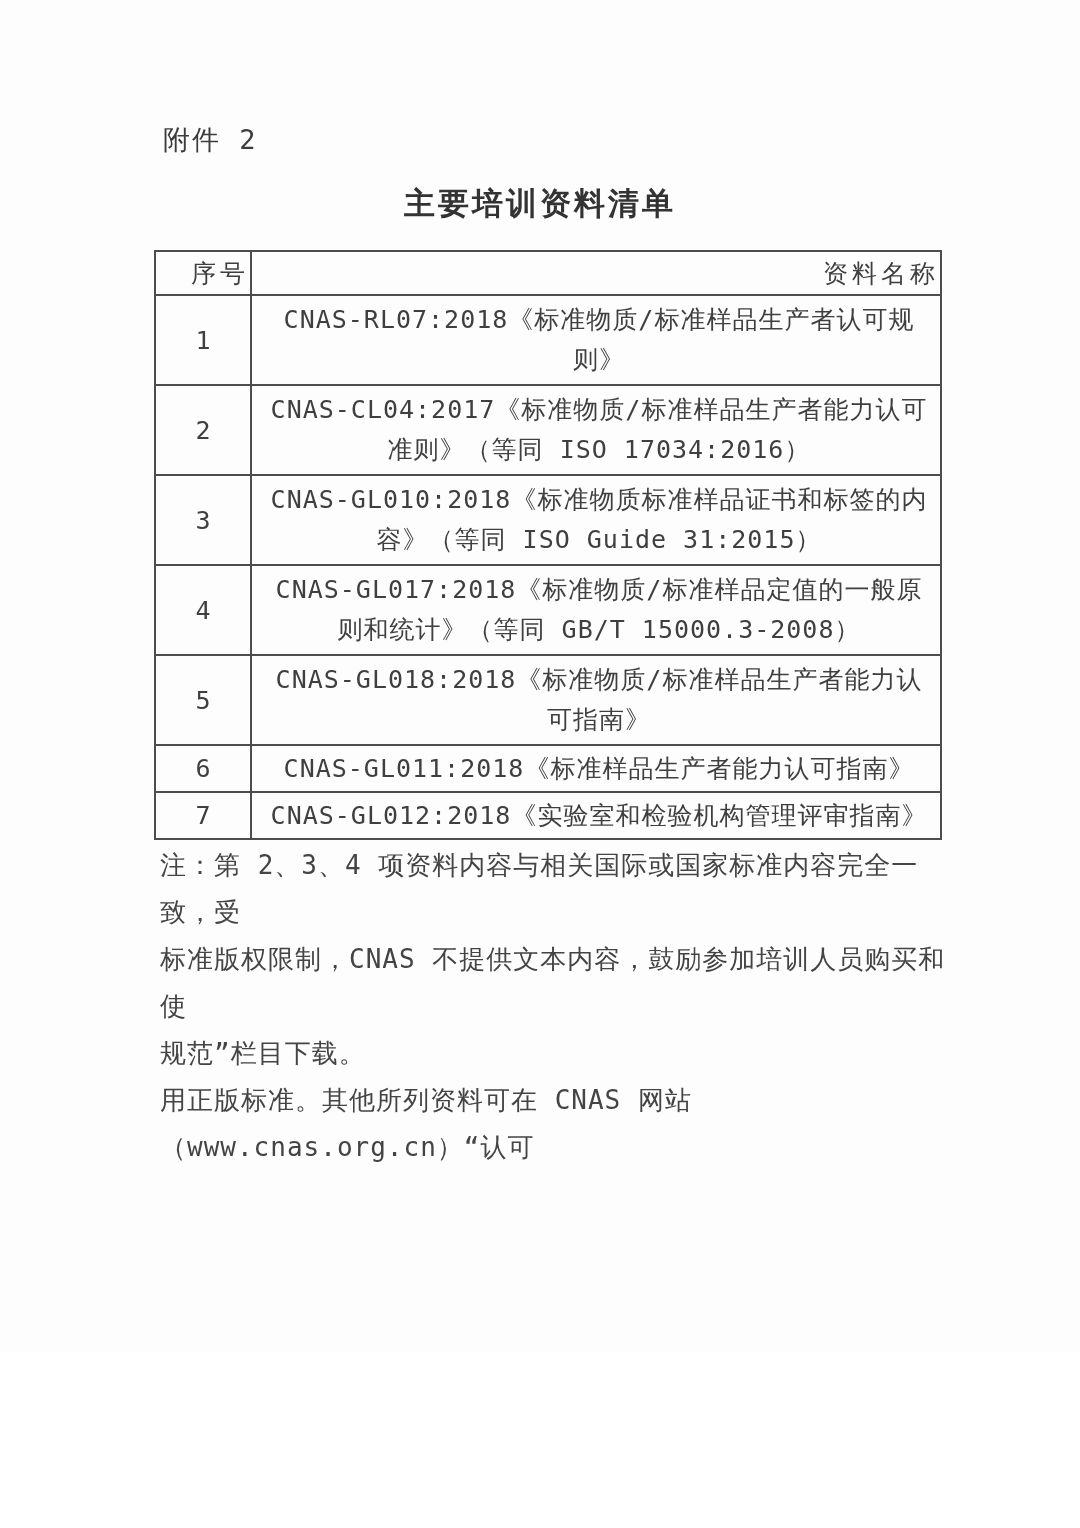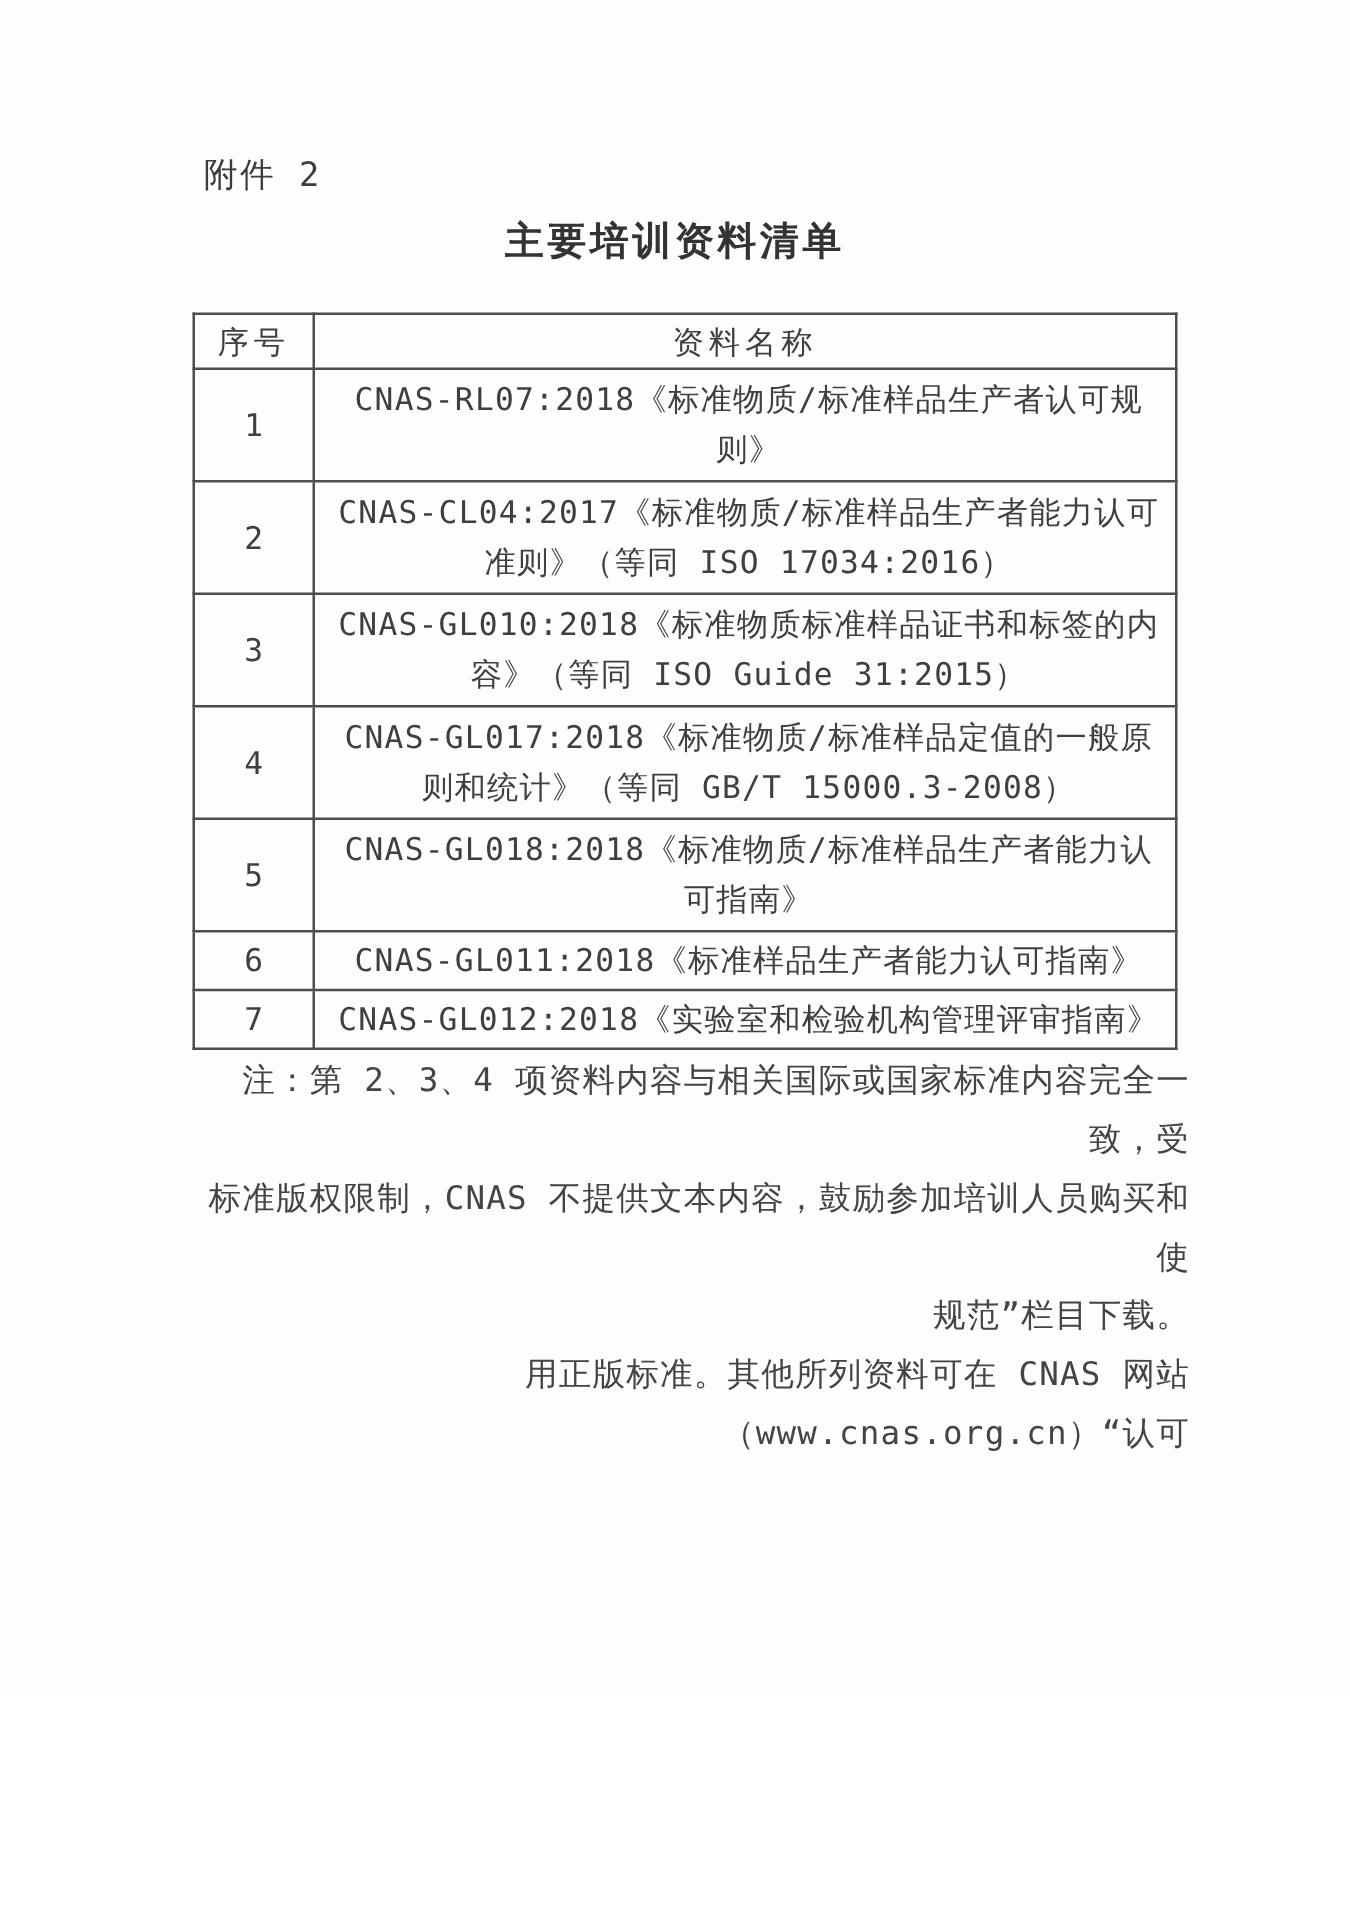--- a/index.html
+++ b/index.html
@@ -21,21 +21,21 @@
     left: 163px;
     top: 122px;
     font-size: 27px;
     letter-spacing: 2px;
     color: #3c3c3c;
     font-family: "DejaVu Sans Mono", "DejaVu Sans", sans-serif;
   }
   .doc-title {
     position: absolute;
     left: 0;
-    top: 172px;
+    top: 183px;
     width: 1080px;
     text-align: center;
     font-size: 31px;
     font-weight: bold;
     letter-spacing: 3px;
     color: #333333;
     font-family: "DejaVu Sans", "Liberation Sans", sans-serif;
   }
   table.materials {
     position: absolute;
@@ -50,21 +50,21 @@
   table.materials col.c-no { width: 96px; }
   table.materials th,
   table.materials td {
     border: 2px solid #4d4d4d;
     font-weight: normal;
     font-size: 25px;
     vertical-align: middle;
   }
   table.materials th {
     height: 40px;
-    text-align: center;
+    text-align: right;
     letter-spacing: 4px;
   }
   td.no-cell {
     text-align: center;
     font-size: 26px;
   }
   td.name-cell {
     padding: 2px 8px 2px 14px;
     line-height: 40px;
     letter-spacing: 1px;
@@ -75,21 +75,20 @@
   .note {
     position: absolute;
     left: 160px;
     top: 842px;
     width: 792px;
     font-size: 26px;
     line-height: 47px;
     letter-spacing: 1px;
     color: #444444;
     font-family: "DejaVu Sans Mono", "DejaVu Sans", sans-serif;
-    text-align: right;
   }
   .page-number {
     position: absolute;
     left: 0;
     top: 1384px;
     width: 1080px;
     text-align: center;
     font-size: 20px;
     color: #6a6a6a;
   }

